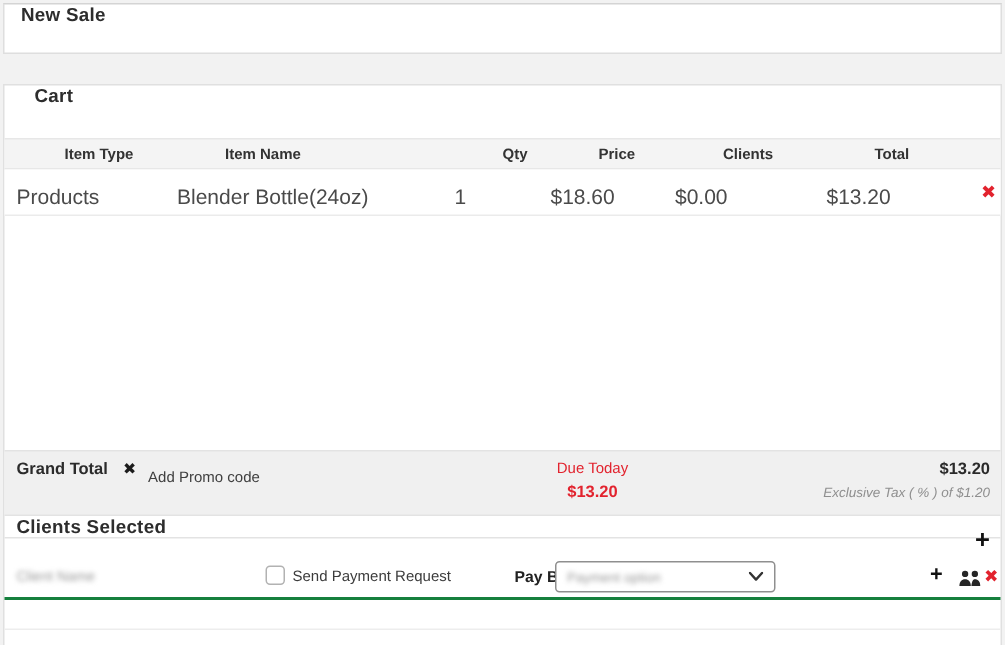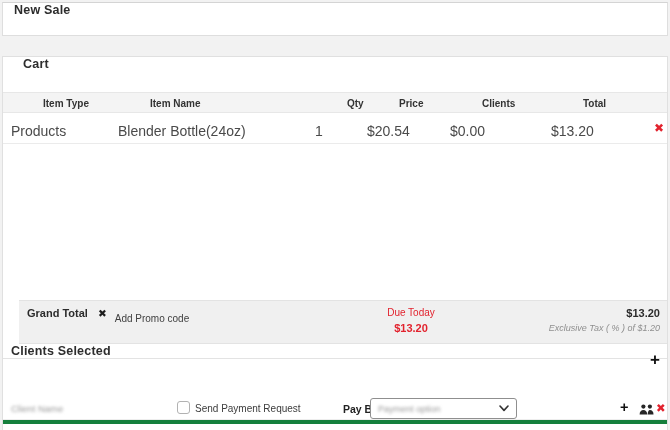--- a/index.html
+++ b/index.html
@@ -21,43 +21,43 @@
   .cart-title-row { position:absolute; top:0; left:12px; right:0; height:35px;
     display:flex; align-items:flex-start; padding-left:8px; }
 
   
   .thead { position:absolute; top:35px; left:0; right:0; height:21px;
     background:#f4f4f4; border-top:1px solid #e7e7e7; border-bottom:1px solid #e7e7e7; }
   .thead span { position:absolute; top:5px; font-size:10px; font-weight:bold; color:#333;margin-left:32px; }
   .trow { position:absolute; top:56px; left:0; right:0; height:31px;
     border-bottom:1px solid #ebebeb; background:#fff; }
   .trow span { position:absolute; top:10px; font-size:14px; color:#4a4a4a; }
-  .c0{left:8px;} .c1{left:115px;} .c2{left:312px;} .c3{left:364px;} .c4{left:447px;} .c5{left:548px;}
+  .c0{left:8px;} .c1{left:115px;} .c2{left:300px;} .c3{left:364px;} .c4{left:447px;} .c5{left:548px;}
   .row-x { left:651px !important; top:8px !important; color:#e2232e !important;
     font-size:12px !important; font-weight:bold; cursor:pointer; }
 
   
-  .grand { position:absolute; top:243px; left:16px; right:0; height:44px;
+  .grand { position:absolute; top:243px; left:0; right:0; height:44px;
     background:#f0f0f0; border-top:1px solid #e3e3e3; border-bottom:1px solid #e3e3e3; }
   .g-left { position:absolute; left:8px; top:6px; display:flex; align-items:flex-start; }
   .g-label { font-size:11px; font-weight:bold; color:#2b2b2b; }
   .g-x { font-size:10.5px; font-weight:bold; color:#1c1c1c; margin-left:10px; margin-top:0px; cursor:pointer; }
   .g-promo { font-size:10px; color:#3f3f3f; margin-left:8px; margin-top:6px; cursor:pointer; }
   .g-mid { position:absolute; left:347px; top:6px; width:90px; text-align:center; }
   .g-due-label { display:block; font-size:10px; font-weight:normal; color:#e2232e; }
   .g-due-amt { display:block; font-size:11px; font-weight:bold; color:#e2232e; margin-top:4px; }
   .g-right { position:absolute; right:7px; top:6px; text-align:right; }
   .g-total { display:block; font-size:11px; font-weight:bold; color:#2b2b2b; }
   .g-tax { display:block; font-size:9px; font-style:italic; color:#8f8f8f; margin-top:4px; }
 
   
   .clients-head { position:absolute; top:287px; left:0; right:0; height:15px;
     border-bottom:1px solid #e3e3e3; display:flex; align-items:center; padding-left:8px; }
   .add-client { position:absolute; right:7px; top:5px; font-size:17px; font-weight:bold; color:#111; cursor:pointer; line-height:22px; }
-  .client-row { position:absolute; top:336px; left:0; right:0; height:31px; border-bottom:4px solid #15803d; }
+  .client-row { position:absolute; top:312px; left:0; right:0; height:31px; border-bottom:2px solid #15803d; }
   .redacted { color:#9a9a9a; filter:blur(1.8px); user-select:none; }
   .client-name { position:absolute; left:8px; top:10px; font-size:9.5px; }
   .cb { position:absolute; left:174px; top:8px; width:13px; height:13px;
     -webkit-appearance:none; appearance:none; background:#fff;
     border:1.5px solid #b2b2b2; border-radius:3px; cursor:pointer; }
   .cb-label { position:absolute; left:192px; top:10px; font-size:10px; color:#3c3c3c; }
   .payby { position:absolute; left:340px; top:10px; font-size:10.5px; font-weight:bold; color:#222; }
   .select { position:absolute; left:367px; top:5px; width:147px; height:21px;
     background:#fff; border:1px solid #8f8f8f; border-radius:3px;
     display:flex; align-items:center; justify-content:space-between;
@@ -90,21 +90,21 @@
       <span class="c2">Qty</span>
       <span class="c3">Price</span>
       <span class="c4">Clients</span>
       <span class="c5">Total</span>
     </div>
 
     <div class="trow">
       <span class="c0">Products</span>
       <span class="c1">Blender Bottle(24oz)</span>
       <span class="c2">1</span>
-      <span class="c3">$20.54</span>
+      <span class="c3">$18.60</span>
       <span class="c4">$0.00</span>
       <span class="c5">$13.20</span>
       <span class="row-x">✖</span>
     </div>
 
     <div class="grand">
       <div class="g-left">
         <span class="g-label">Grand Total</span>
         <span class="g-x">✖</span>
         <span class="g-promo">Add Promo code</span>

